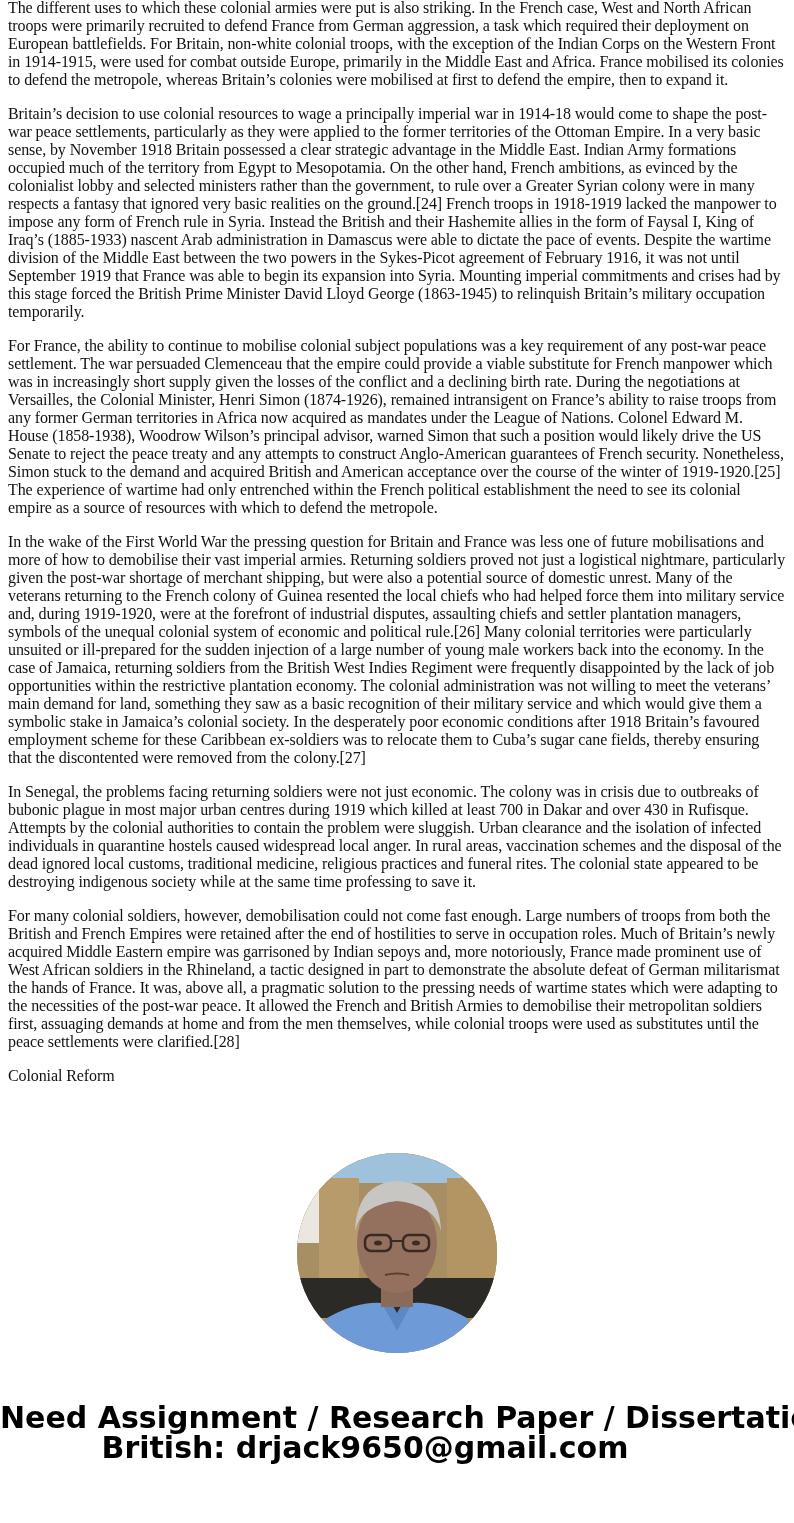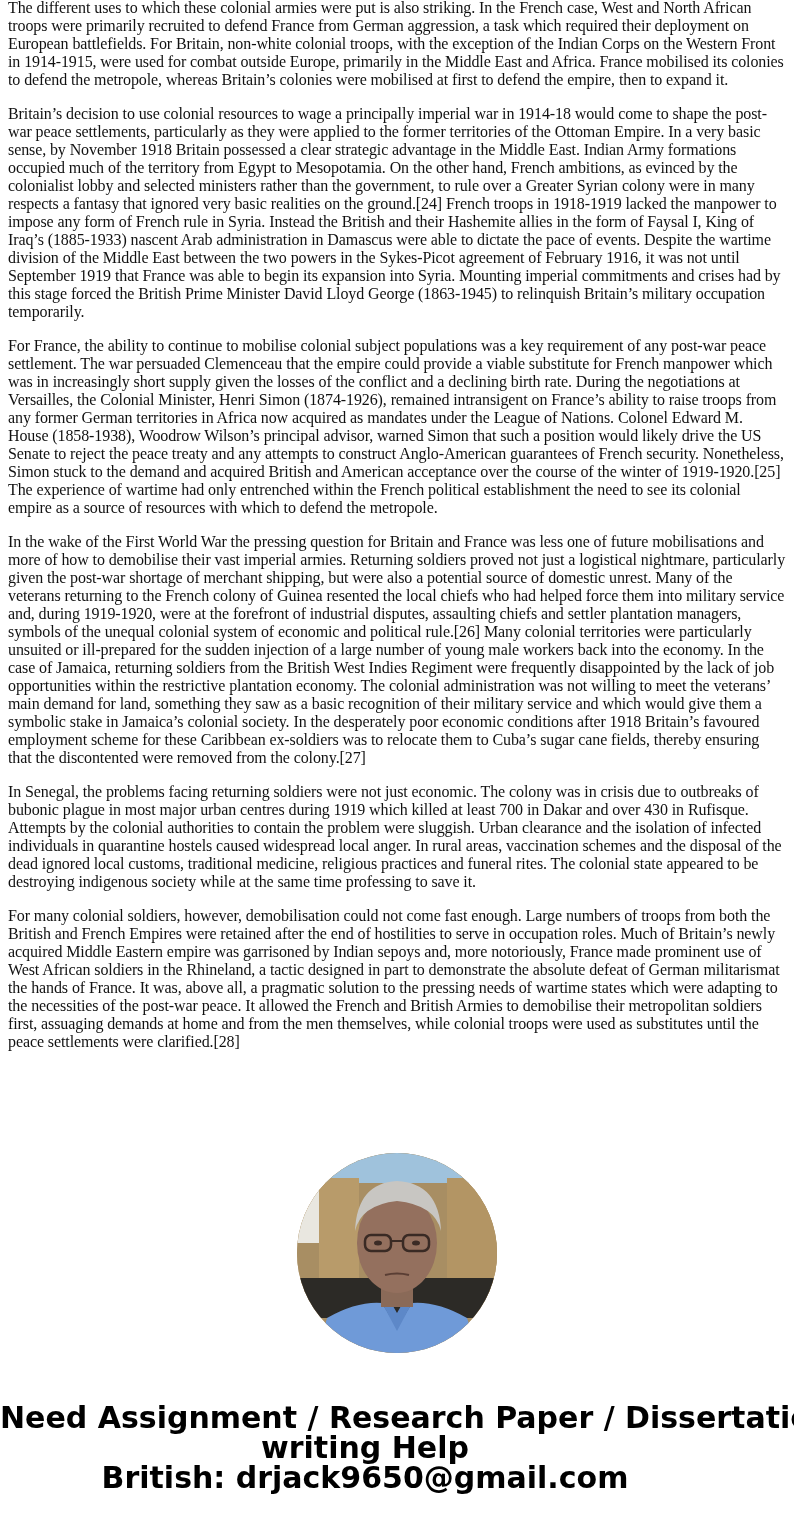--- a/index.html
+++ b/index.html
@@ -65,20 +65,21 @@
 </head>
 <body>
 
 <div class="article">
   <p>The different uses to which these colonial armies were put is also striking. In the French case, West and North African troops were primarily recruited to defend France from German aggression, a task which required their deployment on European battlefields. For Britain, non-white colonial troops, with the exception of the Indian Corps on the Western Front in 1914-1915, were used for combat outside Europe, primarily in the Middle East and Africa. France mobilised its colonies to defend the metropole, whereas Britain’s colonies were mobilised at first to defend the empire, then to expand it.</p>
   <p>Britain’s decision to use colonial resources to wage a principally imperial war in 1914-18 would come to shape the post-war peace settlements, particularly as they were applied to the former territories of the Ottoman Empire. In a very basic sense, by November 1918 Britain possessed a clear strategic advantage in the Middle East. Indian Army formations occupied much of the territory from Egypt to Mesopotamia. On the other hand, French ambitions, as evinced by the colonialist lobby and selected ministers rather than the government, to rule over a Greater Syrian colony were in many respects a fantasy that ignored very basic realities on the ground.[24] French troops in 1918-1919 lacked the manpower to impose any form of French rule in Syria. Instead the British and their Hashemite allies in the form of Faysal I, King of Iraq’s (1885-1933) nascent Arab administration in Damascus were able to dictate the pace of events. Despite the wartime division of the Middle East between the two powers in the Sykes-Picot agreement of February 1916, it was not until September 1919 that France was able to begin its expansion into Syria. Mounting imperial commitments and crises had by this stage forced the British Prime Minister David Lloyd George (1863-1945) to relinquish Britain’s military occupation temporarily.</p>
   <p>For France, the ability to continue to mobilise colonial subject populations was a key requirement of any post-war peace settlement. The war persuaded Clemenceau that the empire could provide a viable substitute for French manpower which was in increasingly short supply given the losses of the conflict and a declining birth rate. During the negotiations at Versailles, the Colonial Minister, Henri Simon (1874-1926), remained intransigent on France’s ability to raise troops from any former German territories in Africa now acquired as mandates under the League of Nations. Colonel Edward M. House (1858-1938), Woodrow Wilson’s principal advisor, warned Simon that such a position would likely drive the US Senate to reject the peace treaty and any attempts to construct Anglo-American guarantees of French security. Nonetheless, Simon stuck to the demand and acquired British and American acceptance over the course of the winter of 1919-1920.[25] The experience of wartime had only entrenched within the French political establishment the need to see its colonial empire as a source of resources with which to defend the metropole.</p>
   <p>In the wake of the First World War the pressing question for Britain and France was less one of future mobilisations and more of how to demobilise their vast imperial armies. Returning soldiers proved not just a logistical nightmare, particularly given the post-war shortage of merchant shipping, but were also a potential source of domestic unrest. Many of the veterans returning to the French colony of Guinea resented the local chiefs who had helped force them into military service and, during 1919-1920, were at the forefront of industrial disputes, assaulting chiefs and settler plantation managers, symbols of the unequal colonial system of economic and political rule.[26] Many colonial territories were particularly unsuited or ill-prepared for the sudden injection of a large number of young male workers back into the economy. In the case of Jamaica, returning soldiers from the British West Indies Regiment were frequently disappointed by the lack of job opportunities within the restrictive plantation economy. The colonial administration was not willing to meet the veterans’ main demand for land, something they saw as a basic recognition of their military service and which would give them a symbolic stake in Jamaica’s colonial society. In the desperately poor economic conditions after 1918 Britain’s favoured employment scheme for these Caribbean ex-soldiers was to relocate them to Cuba’s sugar cane fields, thereby ensuring that the discontented were removed from the colony.[27]</p>
   <p>In Senegal, the problems facing returning soldiers were not just economic. The colony was in crisis due to outbreaks of bubonic plague in most major urban centres during 1919 which killed at least 700 in Dakar and over 430 in Rufisque. Attempts by the colonial authorities to contain the problem were sluggish. Urban clearance and the isolation of infected individuals in quarantine hostels caused widespread local anger. In rural areas, vaccination schemes and the disposal of the dead ignored local customs, traditional medicine, religious practices and funeral rites. The colonial state appeared to be destroying indigenous society while at the same time professing to save it.</p>
   <p>For many colonial soldiers, however, demobilisation could not come fast enough. Large numbers of troops from both the British and French Empires were retained after the end of hostilities to serve in occupation roles. Much of Britain’s newly acquired Middle Eastern empire was garrisoned by Indian sepoys and, more notoriously, France made prominent use of West African soldiers in the Rhineland, a tactic designed in part to demonstrate the absolute defeat of German militarismat the hands of France. It was, above all, a pragmatic solution to the pressing needs of wartime states which were adapting to the necessities of the post-war peace. It allowed the French and British Armies to demobilise their metropolitan soldiers first, assuaging demands at home and from the men themselves, while colonial troops were used as substitutes until the peace settlements were clarified.[28]</p>
+  <p>Colonial Reform</p>
   <p>&nbsp;</p>
 </div>
 
 <div class="overlay"></div>
 
 <div class="avatar" title="Author photo">
   <svg width="200" height="200" viewBox="0 0 200 200">
 
     <rect x="0" y="0" width="200" height="200" fill="#a88e63"></rect>
     <rect x="0" y="0" width="200" height="30" fill="#9fc2dc"></rect>
@@ -102,15 +103,14 @@
 
     <ellipse cx="81" cy="90" rx="4" ry="2.5" fill="#3b2b25"></ellipse>
     <ellipse cx="119" cy="90" rx="4" ry="2.5" fill="#3b2b25"></ellipse>
 
     <path d="M88 122 Q100 119 112 122" stroke="#5a3e34" stroke-width="2" fill="none"></path>
   </svg>
 </div>
 
 <div class="footer">
   <div>Need Assignment / Research Paper / Dissertation</div>
-  <div>writing Help</div>
   <div>British: drjack9650@gmail.com</div>
 </div>
 
 </body></html>

